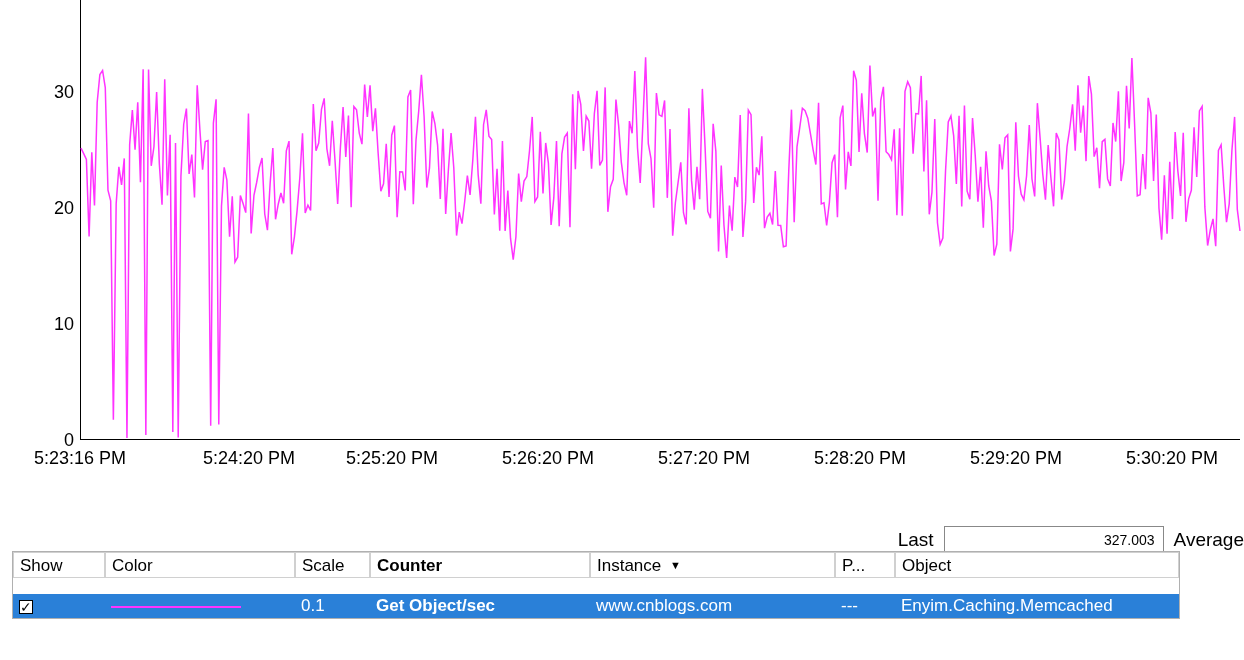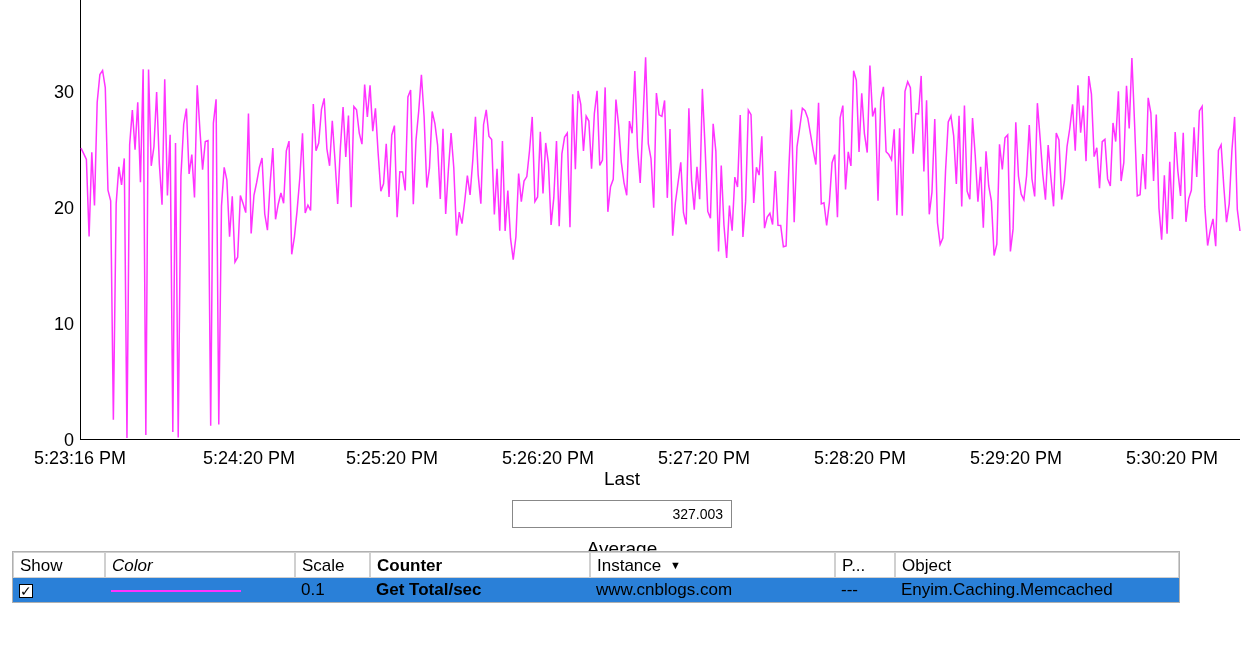--- a/index.html
+++ b/index.html
@@ -54,21 +54,20 @@
     top: 520px;
     left: 0;
     width: 1244px;
     height: 40px;
     display: flex;
     align-items: center;
     justify-content: flex-end;
     padding-right: 0;
     font-size: 19px;
     gap: 10px;
-    flex-direction: column;
   }
   .status-row .value-box {
     border: 1px solid #888;
     background: #fff;
     width: 220px;
     height: 28px;
     line-height: 26px;
     padding: 0 8px;
     text-align: right;
     font-size: 14px;
@@ -89,30 +88,31 @@
     white-space: nowrap;
   }
   .hdr-row .col {
     border: 1px solid #d0d0d0;
     background: #ffffff;
     padding: 0 6px;
     overflow: hidden;
   }
   .data-row {
     background: #2a80d8;
-    color: #000000;
+    color: #ffffff;
     height: 24px;
     line-height: 24px;
+    margin-top: 16px;
   }
   .data-row .col {
     padding: 0 6px;
     overflow: hidden;
   }
   .col-show   { width: 92px;  flex: 0 0 92px; }
-  .col-color  { width: 190px; flex: 0 0 190px; font-style: italic; }
+  .col-color  { width: 190px; flex: 0 0 190px; }
   .col-scale  { width: 75px;  flex: 0 0 75px; }
   .col-counter{ width: 220px; flex: 0 0 220px; font-weight: bold; }
   .col-instance{width: 245px; flex: 0 0 245px; }
   .col-parent { width: 60px;  flex: 0 0 60px; }
   .col-object { flex: 1 1 auto; }
   .chk {
     display: inline-block;
     width: 14px; height: 14px;
     border: 1px solid #000;
     background: #fff;
@@ -187,18 +187,18 @@
     <div class="col col-object">Object</div>
   </div>
   <div class="data-row">
     <div class="col col-show">
       <span class="chk"></span>
     </div>
     <div class="col col-color">
       <span class="color-line"></span>
     </div>
     <div class="col col-scale">0.1</div>
-    <div class="col col-counter">Get Total/sec</div>
+    <div class="col col-counter">Get Object/sec</div>
     <div class="col col-instance">www.cnblogs.com</div>
     <div class="col col-parent">---</div>
     <div class="col col-object">Enyim.Caching.Memcached</div>
   </div>
 </div>
 
 </body></html>

